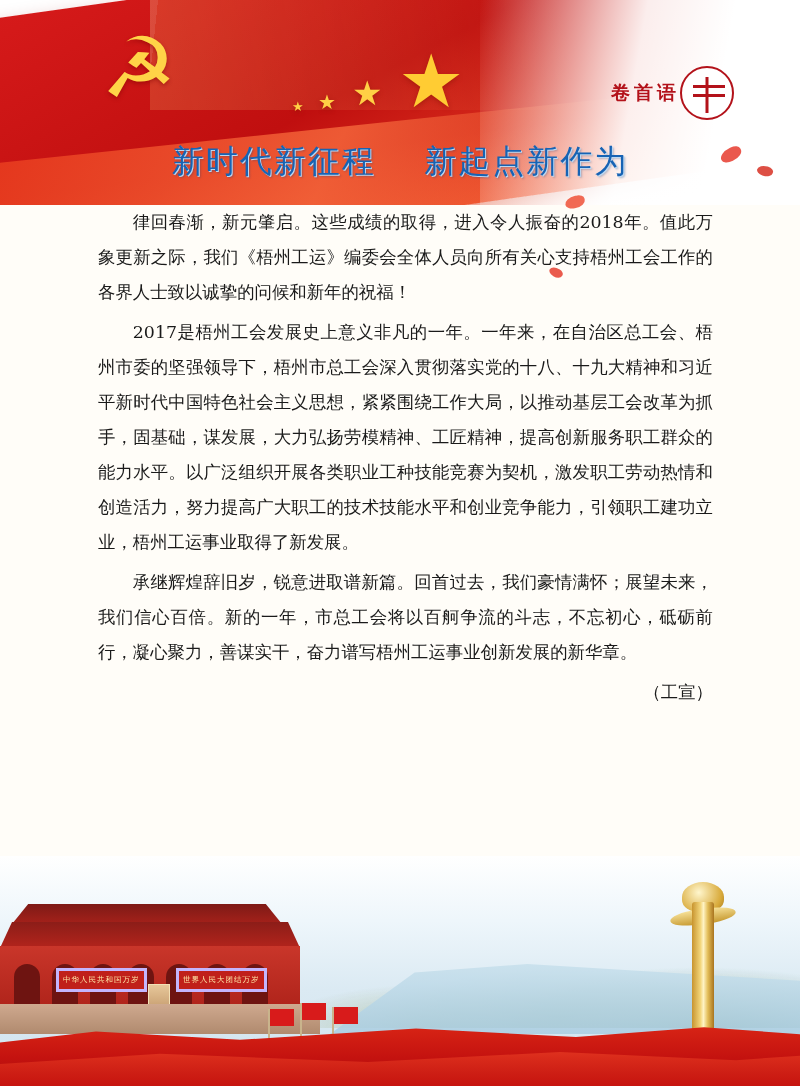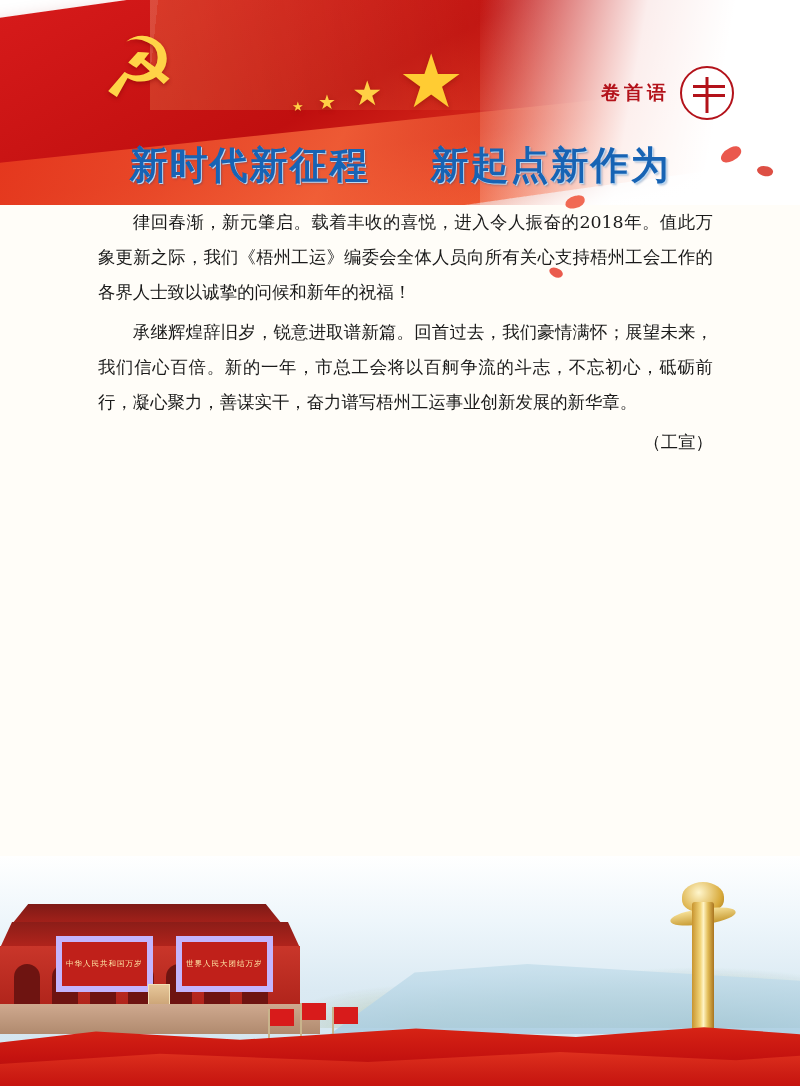--- a/index.html
+++ b/index.html
@@ -73,21 +73,21 @@
     line-height: 1;
   }
   .star.s1 { left: 398px; top: 44px;  font-size: 74px; color:#ffcc33; }
   .star.s2 { left: 352px; top: 76px;  font-size: 34px; }
   .star.s3 { left: 318px; top: 92px;  font-size: 20px; }
   .star.s4 { left: 292px; top: 100px; font-size: 13px; }
 
   
   .logo-wrap {
     position: absolute; right: 66px; top: 66px;
-    display: flex; align-items: center; gap: 10px;
+    display: flex; align-items: center; 
   }
   .kanshouyu {
     font-family: "DejaVu Serif", "Liberation Serif", serif;
     font-size: 19px; letter-spacing: 4px;
     color: #b3121a; font-weight: bold;
   }
   .logo-circle {
     width: 54px; height: 54px; border-radius: 50%;
     border: 2.5px solid #b3121a;
     position: relative;
@@ -115,22 +115,22 @@
   .petal.p1 { left: 720px; top: 148px; width: 22px; height: 13px; transform: rotate(-25deg); }
   .petal.p2 { left: 757px; top: 166px; width: 16px; height: 10px; transform: rotate(18deg); background:#d93c30; }
   .petal.p3 { left: 565px; top: 196px; width: 20px; height: 12px; transform: rotate(-12deg); background:#ef5a42; }
   .petal.p4 { left: 549px; top: 268px; width: 14px; height: 9px;  transform: rotate(32deg); background:#e8493a; }
 
   
   .title {
     position: absolute; left: 0; top: 140px; width: 800px;
     text-align: center;
     font-family: "DejaVu Serif", "Liberation Serif", serif;
-    font-weight: bold;
-    font-size: 38px;
+    font-weight: normal;
+    font-size: 32px;
     letter-spacing: 2px;
     color: #1763b4;
     text-shadow: 1px 1px 0 #bcd8f2, 2px 2px 2px rgba(0,60,130,.28);
     white-space: pre;
   }
 
   
   .body-text {
     position: absolute;
     left: 98px; top: 205px;
@@ -202,23 +202,23 @@
     position: absolute; left: 8px; bottom: 28px; width: 290px; height: 60px;
     display: flex; gap: 12px; align-items: flex-end; padding-left: 6px;
   }
   .tm-arch {
     width: 26px; height: 42px;
     background: #6e1411;
     border-radius: 13px 13px 0 0;
   }
   .tm-slogan-l, .tm-slogan-r {
     position: absolute; bottom: 42px;
-    background: #c0201a; border: 6px solid #c4b5fd;
+    background: #c0201a; border: 3px solid #c4b5fd;
     color: #ffe9a8; font-size: 7.5px; letter-spacing: 1px;
-    padding: 17px 4px; white-space: nowrap;
+    padding: 4px 4px; white-space: nowrap;
   }
   .tm-slogan-l { left: 56px; }
   .tm-slogan-r { left: 176px; }
   .tm-portrait {
     position: absolute; left: 148px; bottom: 22px;
     width: 22px; height: 28px;
     background: linear-gradient(to bottom, #e7c79a, #c49a6c);
     border: 1.5px solid #f2e0b6;
   }
   
@@ -287,21 +287,22 @@
     <div class="petal p1"></div>
     <div class="petal p2"></div>
   </div>
 
   <div class="petal p3"></div>
   <div class="petal p4"></div>
 
   <div class="title">新时代新征程    新起点新作为</div>
 
   <div class="body-text">
-    <p>律回春渐，新元肇启。载着丰收的喜悦，进入令人振奋的2018年。值此万象更新之际，我们《梧州工运》编委会全体人员向所有关心支持梧州工会工作的各界人士致以诚挚的问候和新年的祝福！</p>
+    <p>律回春渐，新元肇启。这些成绩的取得，进入令人振奋的2018年。值此万象更新之际，我们《梧州工运》编委会全体人员向所有关心支持梧州工会工作的各界人士致以诚挚的问候和新年的祝福！</p>
+    <p>2017是梧州工会发展史上意义非凡的一年。一年来，在自治区总工会、梧州市委的坚强领导下，梧州市总工会深入贯彻落实党的十八、十九大精神和习近平新时代中国特色社会主义思想，紧紧围绕工作大局，以推动基层工会改革为抓手，固基础，谋发展，大力弘扬劳模精神、工匠精神，提高创新服务职工群众的能力水平。以广泛组织开展各类职业工种技能竞赛为契机，激发职工劳动热情和创造活力，努力提高广大职工的技术技能水平和创业竞争能力，引领职工建功立业，梧州工运事业取得了新发展。</p>
     <p>承继辉煌辞旧岁，锐意进取谱新篇。回首过去，我们豪情满怀；展望未来，我们信心百倍。新的一年，市总工会将以百舸争流的斗志，不忘初心，砥砺前行，凝心聚力，善谋实干，奋力谱写梧州工运事业创新发展的新华章。</p>
     <p class="sign">（工宣）</p>
   </div>
 
   <div class="bottom">
     <div class="sky"></div>
     <div class="hills"></div>
     <div class="river"></div>
 
     <div class="tiananmen">

